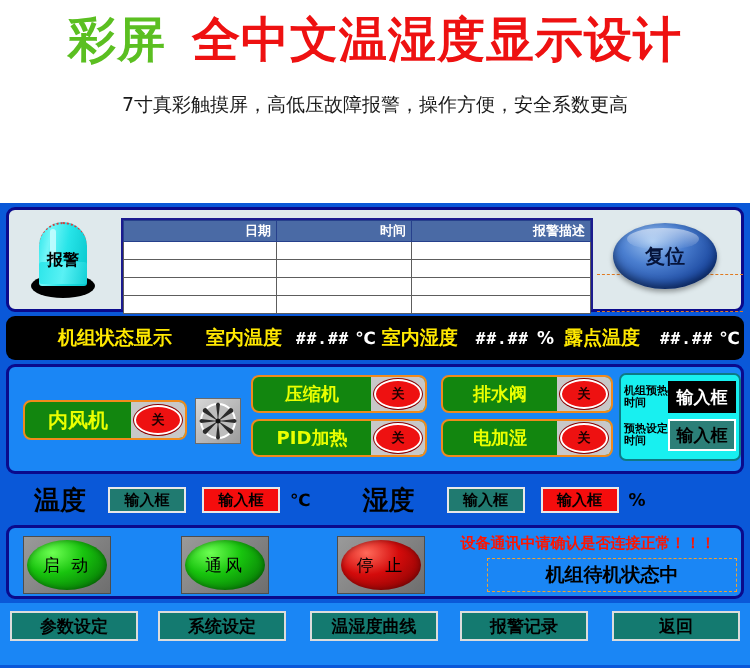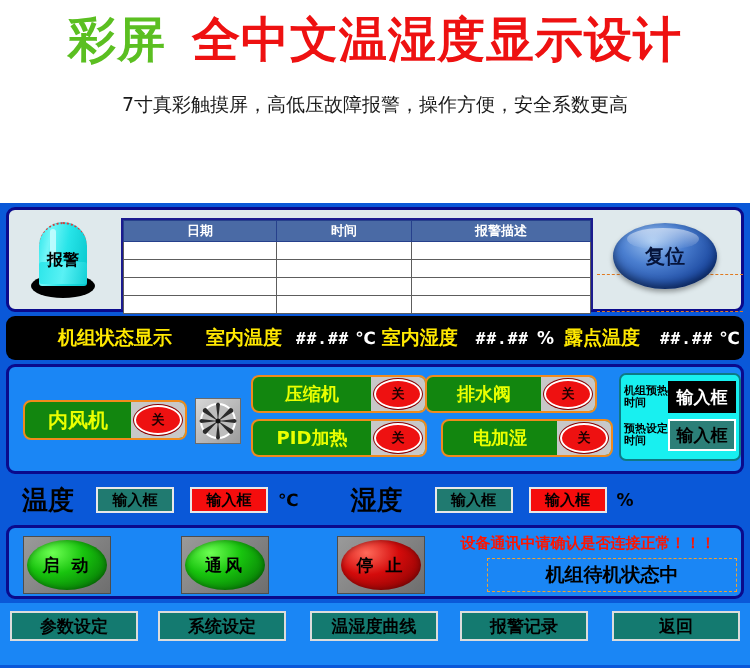--- a/index.html
+++ b/index.html
@@ -58,21 +58,21 @@
     font-size:16px;font-weight:bold;color:#000;z-index:5;
     font-family:"DejaVu Sans","Liberation Sans",sans-serif;
   }
 
   #alarm-table{
     position:absolute;left:112px;top:8px;width:468px;height:88px;
     border:2px solid #1b1b8f;background:#fff;border-collapse:collapse;
   }
   #alarm-table table{width:100%;height:100%;border-collapse:collapse;table-layout:fixed;}
   #alarm-table th{
-    background:#4a6aa5;color:#fff;font-size:13px;font-weight:bold;text-align:center;
+    background:#4a6aa5;color:#fff;font-size:13px;font-weight:bold;text-align:right;
     padding:1px 5px;height:18px;border:1px solid #26408c;
     font-family:"DejaVu Sans","Liberation Sans",sans-serif;
   }
   #alarm-table td{
     border:1px solid #5d5d5d;height:17px;background:#fff;font-size:12px;padding:0 4px;
     font-family:"DejaVu Sans","Liberation Sans",sans-serif;
   }
   #reset-zone{position:absolute;left:588px;top:4px;width:146px;height:96px;}
   #reset-dashed{
     position:absolute;left:0;top:60px;width:146px;height:36px;
@@ -124,21 +124,21 @@
     border:2px solid #fff;box-shadow:0 0 0 1px #8a0000;
     display:flex;align-items:center;justify-content:center;
     font-size:13px;font-weight:bold;color:#1a0000;
     font-family:"DejaVu Sans","Liberation Sans",sans-serif;
   }
 
   #btn-inner-fan{left:14px;top:33px;width:164px;height:40px;}
   #btn-inner-fan .ctl-label{font-size:20px;}
   #btn-compressor{left:242px;top:8px;width:176px;height:38px;}
   #btn-pid{left:242px;top:52px;width:176px;height:38px;}
-  #btn-drain{left:416px;top:8px;width:172px;height:38px;}
+  #btn-drain{left:432px;top:8px;width:172px;height:38px;}
   #btn-humid{left:432px;top:52px;width:172px;height:38px;}
   #btn-compressor .ctl-label,#btn-pid .ctl-label,
   #btn-drain .ctl-label,#btn-humid .ctl-label{font-size:18px;}
 
   #fan-icon{
     position:absolute;left:186px;top:31px;width:44px;height:44px;
     background:linear-gradient(135deg,#d7d7d7,#9c9c9c);border:1px solid #6a6a6a;
   }
 
   #preheat-panel{
@@ -155,21 +155,21 @@
   .ph-in{
     width:68px;height:32px;display:flex;align-items:center;justify-content:center;
     font-size:17px;font-weight:bold;box-sizing:border-box;
     font-family:"DejaVu Sans","Liberation Sans",sans-serif;
   }
   #ph-in1{background:#000;color:#fff;}
   #ph-in2{background:#2c7f78;color:#000;border:2px solid #fff;}
 
   
   #th-row{
-    position:absolute;left:0;top:277px;width:660px;height:40px;
+    position:absolute;left:12px;top:277px;width:660px;height:40px;
     display:flex;align-items:center;
   }
   .th-title{
     font-size:26px;font-weight:bold;color:#000;white-space:nowrap;
     font-family:"DejaVu Sans","Liberation Sans",sans-serif;
   }
   .th-in{
     width:78px;height:26px;display:flex;align-items:center;justify-content:center;
     font-size:15px;font-weight:bold;color:#000;border:2px solid #e8e8e8;box-sizing:border-box;
     font-family:"DejaVu Sans","Liberation Sans",sans-serif;
@@ -181,21 +181,21 @@
 
   
   #action-panel{left:6px;top:322px;width:738px;height:74px;background:#1a86f5;}
   .big-btn{
     position:absolute;top:8px;width:86px;height:56px;
     background:linear-gradient(135deg,#9a9a9a,#6e6e6e);border:1px solid #4d4d4d;
     display:flex;align-items:center;justify-content:center;
   }
   .big-oval{
     width:80px;height:50px;border-radius:50%;display:flex;align-items:center;justify-content:center;
-    font-size:17px;font-weight:bold;color:#000;letter-spacing:3px;
+    font-size:17px;font-weight:normal;color:#000;letter-spacing:3px;
     font-family:"DejaVu Sans","Liberation Sans",sans-serif;
   }
   .oval-green{
     background:radial-gradient(ellipse at 32% 26%,#6dff52 0%,#18c40e 40%,#067a05 85%);
     box-shadow:inset 0 0 6px rgba(0,0,0,.4);
   }
   .oval-red{
     background:radial-gradient(ellipse at 32% 26%,#ff6a5a 0%,#d40b0b 42%,#880303 88%);
     box-shadow:inset 0 0 6px rgba(0,0,0,.4);
   }

